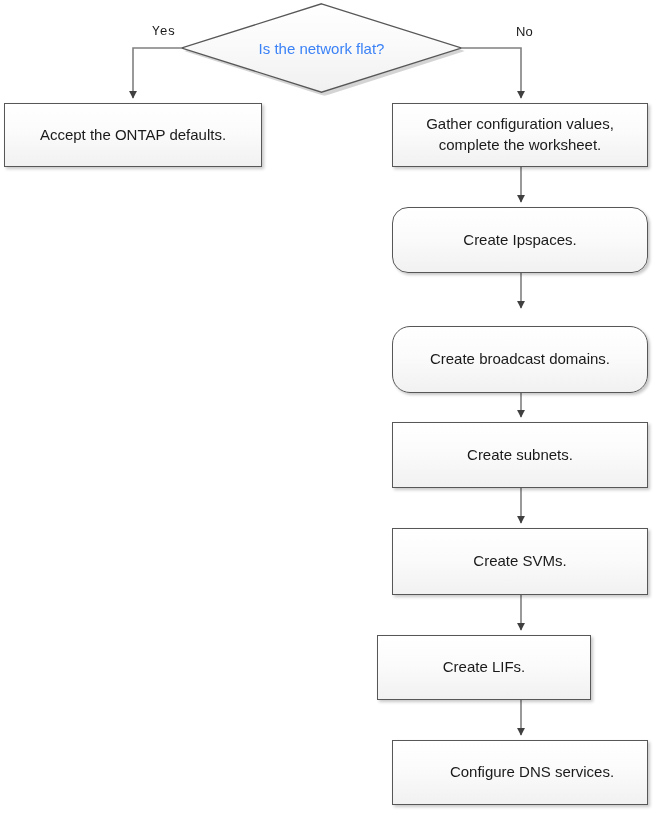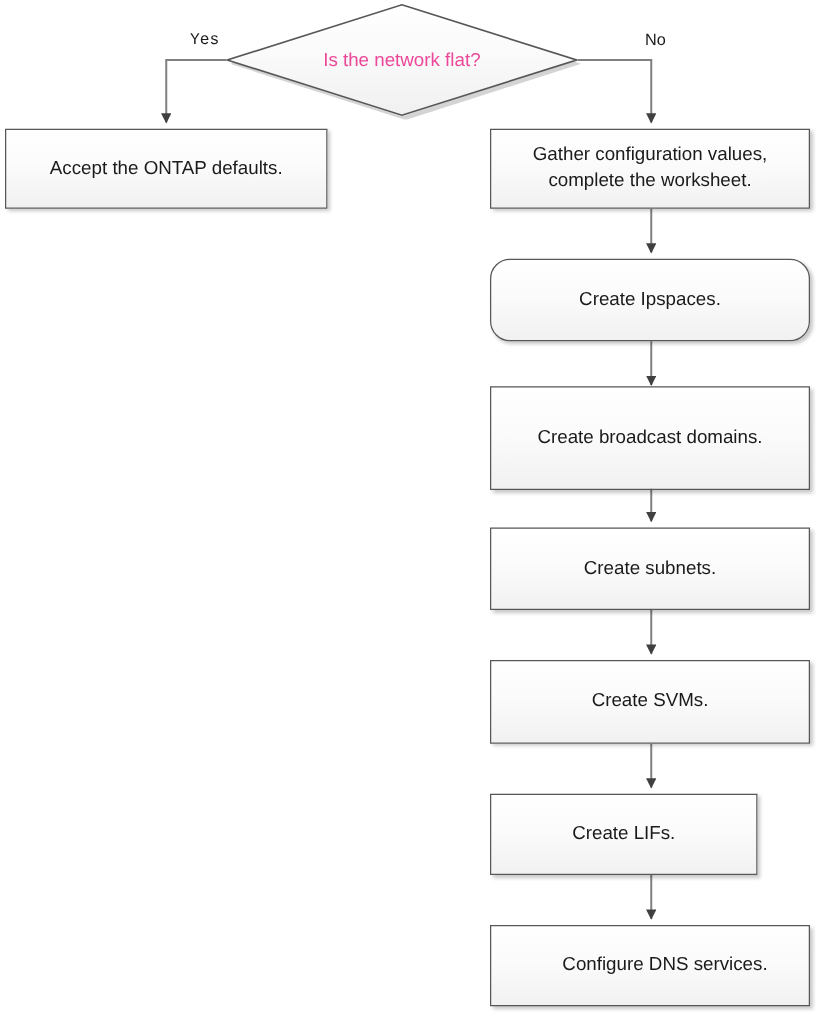--- a/index.html
+++ b/index.html
@@ -91,21 +91,21 @@
   #decision-node .diamond-text {
     position: absolute;
     left: 0;
     top: 0;
     width: 100%;
     height: 100%;
     display: flex;
     align-items: center;
     justify-content: center;
     font-size: 15px;
-    color: #ec4899;
+    color: #3b82f6;
     text-align: center;
   }
 
   
   .branch-label {
     position: absolute;
     z-index: 3;
     font-size: 13px;
     color: #1a1a1a;
     white-space: nowrap;
@@ -155,33 +155,33 @@
 
   <div class="node-box" style="left:392px; top:103px; width:256px; height:64px;">
     <span class="node-label">Gather configuration values,
 complete the worksheet.</span>
   </div>
 
   <div class="node-box" style="left:392px; top:207px; width:256px; height:66px;border-radius:16px;">
     <span class="node-label">Create Ipspaces.</span>
   </div>
 
-  <div class="node-box" style="left:392px; top:309px; width:256px; height:83px;">
+  <div class="node-box" style="left:392px; top:326px; width:256px; height:67px;border-radius:18px;">
     <span class="node-label">Create broadcast domains.</span>
   </div>
 
   <div class="node-box" style="left:392px; top:422px; width:256px; height:66px;">
     <span class="node-label">Create subnets.</span>
   </div>
 
   <div class="node-box" style="left:392px; top:528px; width:256px; height:67px;">
     <span class="node-label">Create SVMs.</span>
   </div>
 
-  <div class="node-box" style="left:392px; top:635px; width:214px; height:65px;">
+  <div class="node-box" style="left:377px; top:635px; width:214px; height:65px;">
     <span class="node-label">Create LIFs.</span>
   </div>
 
   <div class="node-box" style="left:392px; top:740px; width:256px; height:65px;padding-left:24px;">
     <span class="node-label">Configure DNS services.</span>
   </div>
 
 </div>
 
 </body></html>

